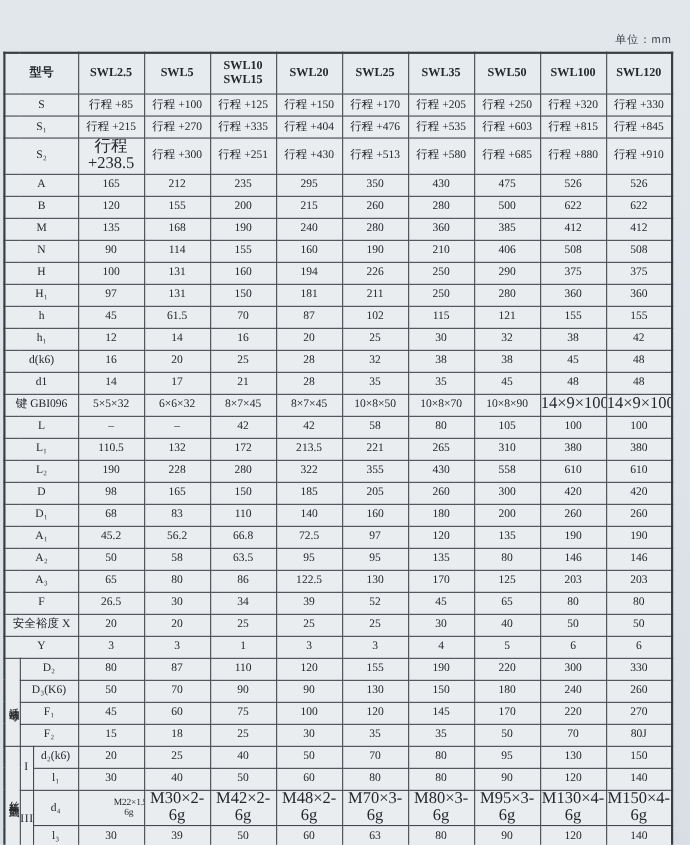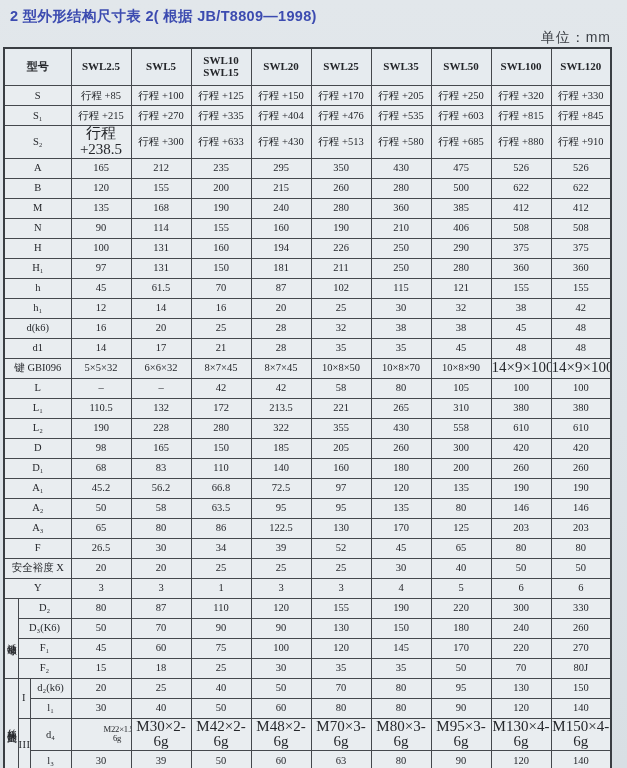--- a/index.html
+++ b/index.html
@@ -16,21 +16,21 @@
     background:linear-gradient(180deg,#e2e7eb 0%,#dde3e8 55%,#d8dfe4 100%);
   }
   .title{
     position:absolute;left:10px;top:7px;
     font-size:14.5px;font-weight:bold;
     color:#3c4bb0;letter-spacing:0.3px;
     white-space:nowrap;
   }
   .unit{
     position:absolute;right:16px;top:29px;
-    font-size:14px;color:#3b3f45;letter-spacing:1px;
+    font-size:10px;color:#3b3f45;letter-spacing:1px;
   }
   table.spec{
     position:absolute;left:3px;top:47px;
     width:609px;
     border-collapse:collapse;table-layout:fixed;
     background:#e9edf0;
     border:2px solid #3a3e43;
     font-family:Liberation Serif, serif;
   }
   .spec th,.spec td{
@@ -55,21 +55,20 @@
     margin:0 auto;font-size:9.5px;letter-spacing:1px;line-height:1;
     color:#25272b;
   }
   td.s{font-size:15px;}
   td.xs{font-size:8.6px;letter-spacing:-0.2px;padding-left:32px;}
 </style>
 </head>
 <body>
 
 <div class="page">
-  <div class="title">2 型外形结构尺寸表 2( 根据 JB/T8809—1998)</div>
   <div class="unit">单位：mm</div>
 
   <table class="spec">
     <colgroup>
       <col style="width:14px">
         <col style="width:12px">
         <col style="width:41px">
       <col style="width:60px">
         <col style="width:60px">
         <col style="width:60px">
@@ -117,21 +116,21 @@
           <td>行程 +476</td>
           <td>行程 +535</td>
           <td>行程 +603</td>
           <td>行程 +815</td>
           <td>行程 +845</td>
         </tr>
         <tr>
           <th class="row-label" colspan="3">S₂</th>
           <td class="s">行程 +238.5</td>
           <td>行程 +300</td>
-          <td>行程 +633</td>
+          <td>行程 +251</td>
           <td>行程 +430</td>
           <td>行程 +513</td>
           <td>行程 +580</td>
           <td>行程 +685</td>
           <td>行程 +880</td>
           <td>行程 +910</td>
         </tr>
         <tr>
           <th class="row-label" colspan="3">A</th>
           <td>165</td>

